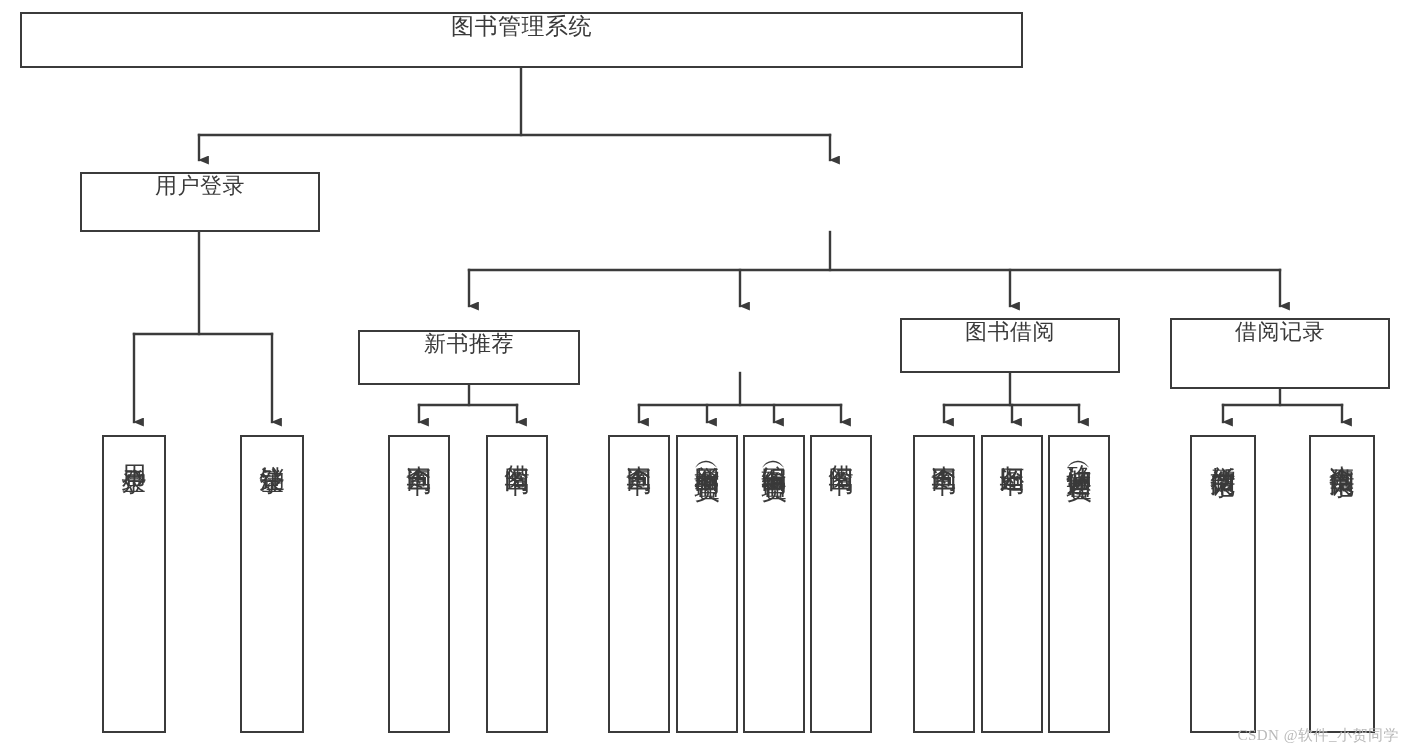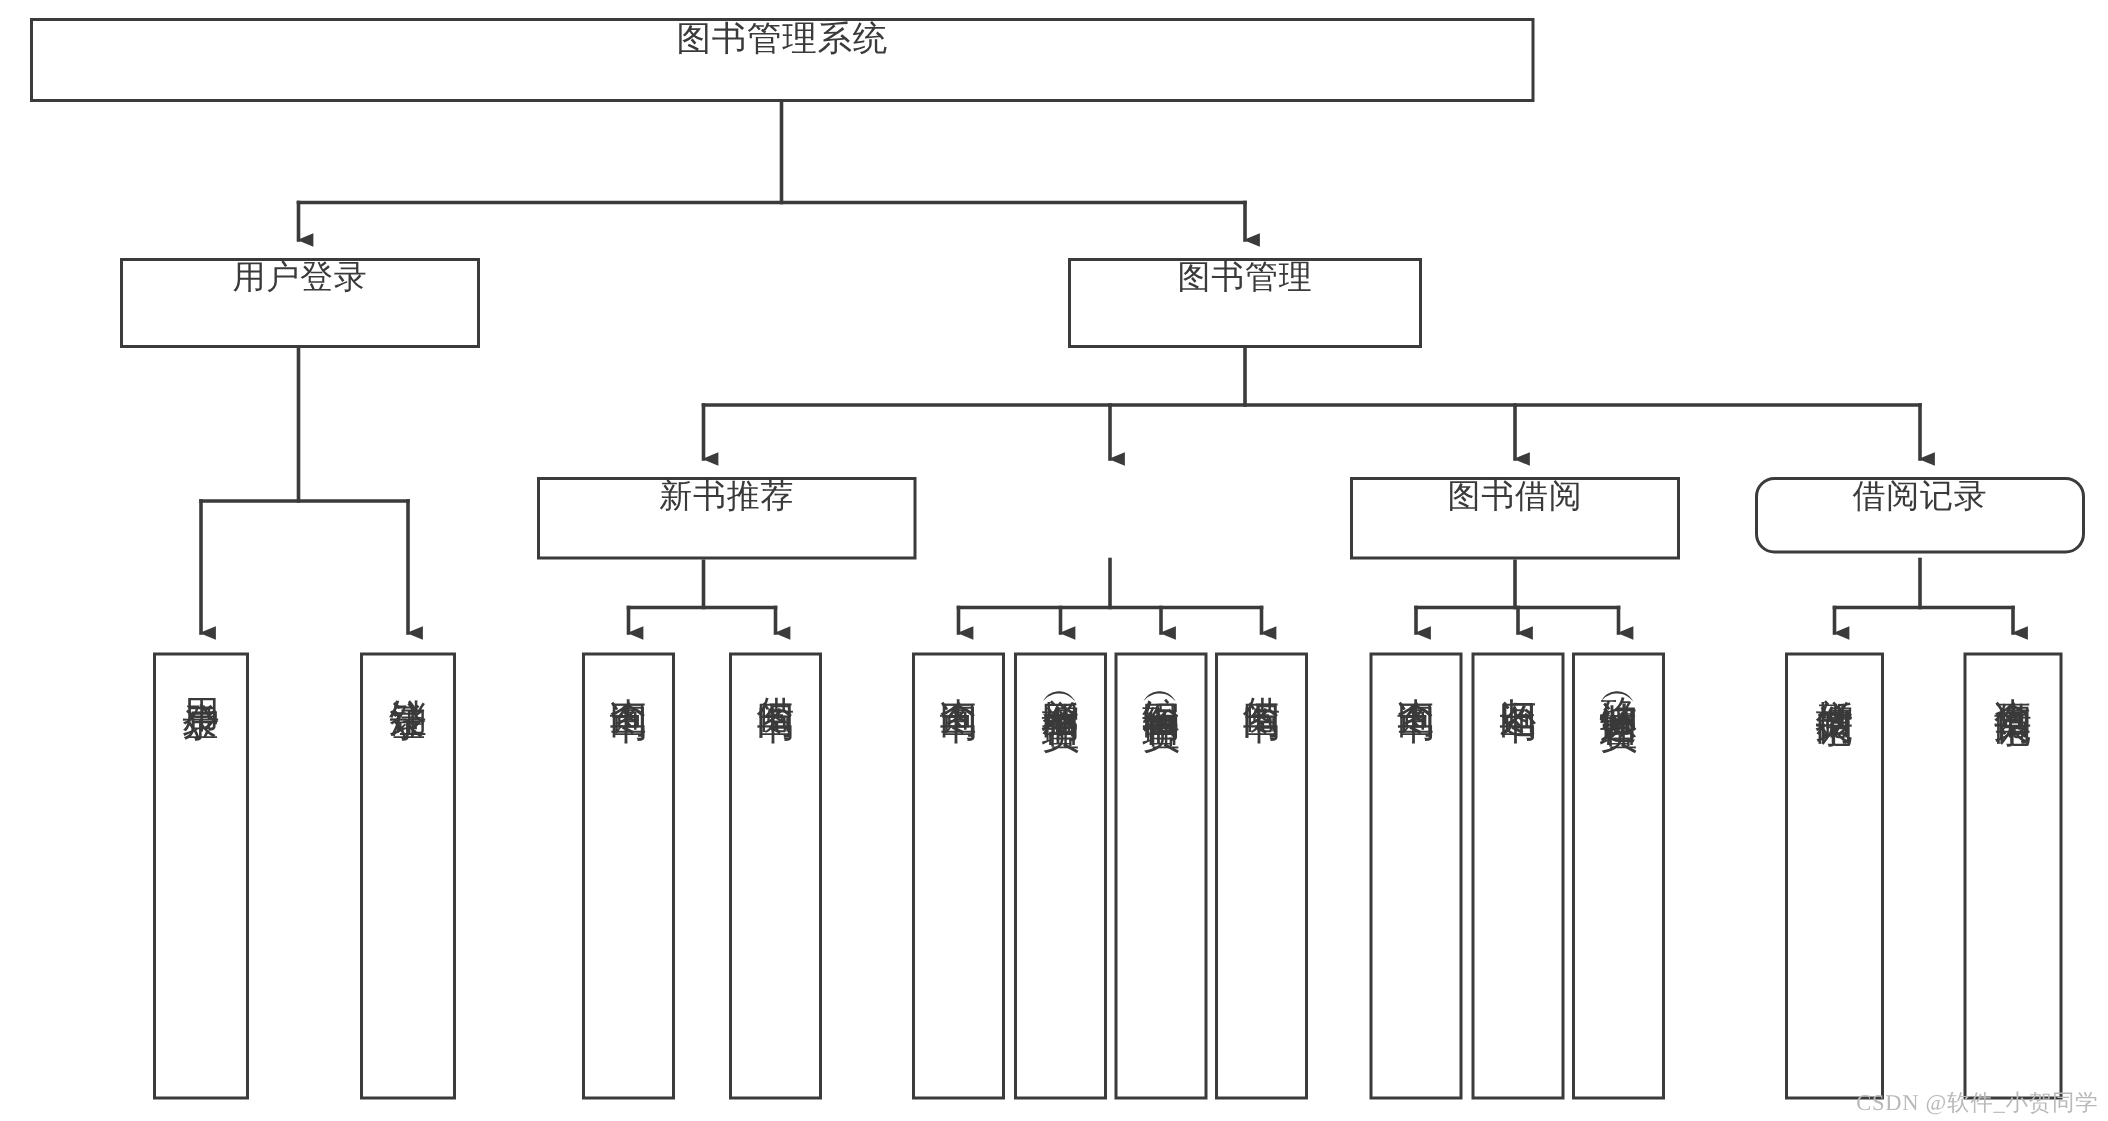--- a/index.html
+++ b/index.html
@@ -133,31 +133,28 @@
     </g>
   </svg>
 
   <div class="node horiz root" style="left:20px; top:12px; width:1003px; height:56px;">
     <span class="label">图书管理系统</span>
   </div>
 
   <div class="node horiz" style="left:80px; top:172px; width:240px; height:60px;">
     <span class="label">用户登录</span>
   </div>
-  <div class="node horiz" style="left:712px; top:172px; width:236px; height:60px;">
-    <span class="label">图书管理</span>
-  </div>
-
-  <div class="node horiz" style="left:358px; top:318px; width:253px; height:55px;">
+
+  <div class="node horiz" style="left:358px; top:330px; width:222px; height:55px;">
     <span class="label">新书推荐</span>
   </div>
   <div class="node horiz" style="left:900px; top:318px; width:220px; height:55px;">
     <span class="label">图书借阅</span>
   </div>
-  <div class="node horiz" style="left:1170px; top:318px; width:220px; height:51px;border-radius:13px;">
+  <div class="node horiz" style="left:1170px; top:318px; width:220px; height:71px;">
     <span class="label">借阅记录</span>
   </div>
 
   <div class="node vert" style="left:102px; top:435px; width:64px; height:298px;">
     <span class="label">用户登录</span>
   </div>
   <div class="node vert" style="left:240px; top:435px; width:64px; height:298px;">
     <span class="label">注销登录</span>
   </div>
 

